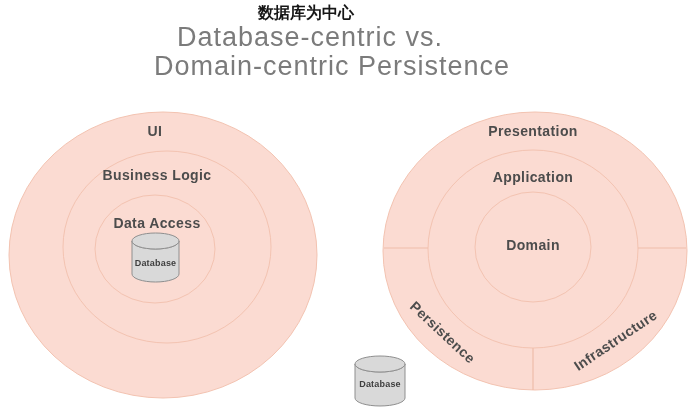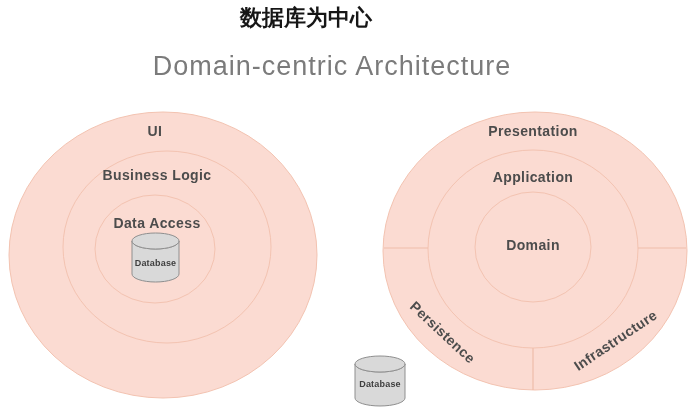--- a/index.html
+++ b/index.html
@@ -12,21 +12,21 @@
     width: 693px;
     height: 410px;
     background: #ffffff;
     overflow: hidden;
     font-family: "Liberation Sans", sans-serif;
   }
   .zh-line {
     position: absolute;
     transform: translateX(-50%);
     font-family: "Liberation Sans", sans-serif;
-    font-size: 22px;
+    font-size: 16px;
     font-weight: bold;
     color: #161616;
     white-space: nowrap;
   }
   .zh-top   { left: 306px; top: 3px; }
   .zh-bottom{ left: 315px; top: 86px; }
   .title-line {
     position: absolute;
     transform: translateX(-50%);
     font-family: "Liberation Sans", sans-serif;
@@ -72,21 +72,22 @@
     letter-spacing: 0.2px;
     text-anchor: middle;
   }
 </style>
 </head>
 <body>
 
 <div class="stage">
 
   <div class="zh-line zh-top">数据库为中心</div>
-  <div class="title-line title-l2">Domain-centric Architecture</div>
+  <div class="title-line title-l1">Database-centric vs.</div>
+  <div class="title-line title-l2">Domain-centric Persistence</div>
 
   <svg width="693" height="410" viewBox="0 0 693 410">
 
     <g>
       <ellipse class="ring" cx="163" cy="255" rx="154" ry="143"></ellipse>
       <ellipse class="ring" cx="167" cy="247" rx="104" ry="96"></ellipse>
       <ellipse class="ring" cx="155" cy="249" rx="60" ry="54"></ellipse>
 
       <text class="layer-label" x="155" y="136">UI</text>
       <text class="layer-label" x="157" y="180">Business Logic</text>

